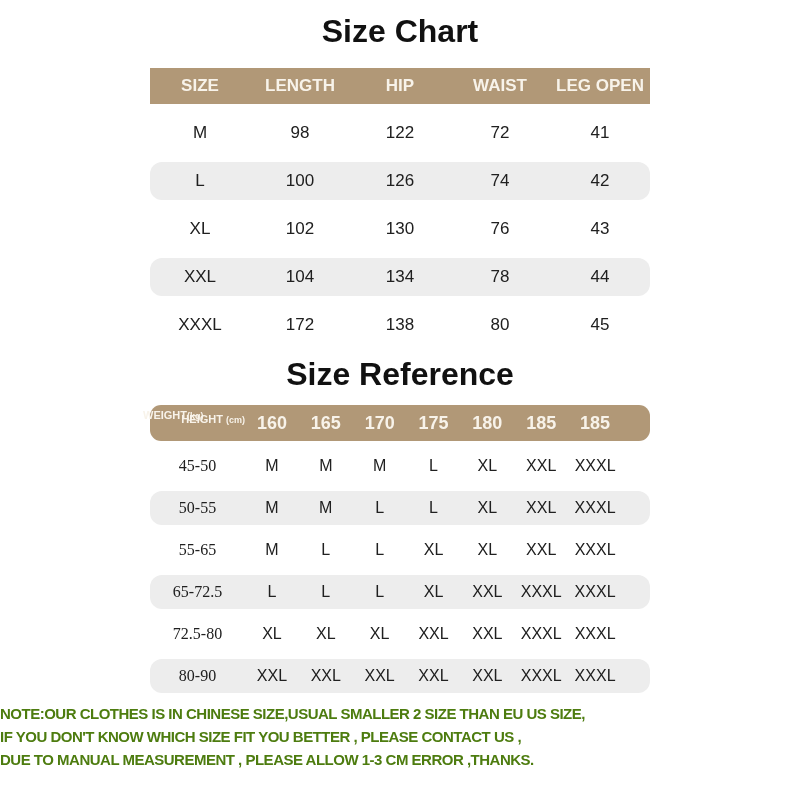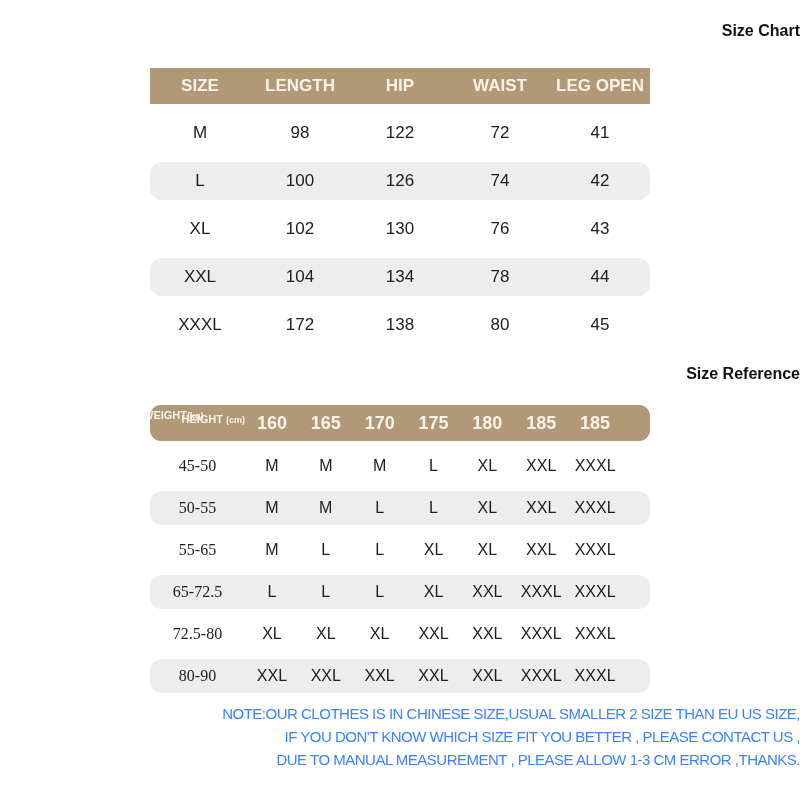--- a/index.html
+++ b/index.html
@@ -6,22 +6,22 @@
   html, body { background: #ffffff; }
   body {
     width: 800px; height: 800px;
     font-family: "Liberation Sans", "DejaVu Sans", sans-serif;
     color: #202020;
     overflow: hidden;
   }
   .page { width: 800px; height: 800px; position: relative; }
 
   .section-title {
-    text-align: right;
-    font-size: 16px;
+    text-align: center;
+    font-size: 32px;
     font-weight: 700;
     color: #111111;
     line-height: 34px;
   }
   .title-1 { padding-top: 14px; }
   .title-2 { margin-top: 13px; }
 
   .tbl { width: 500px; margin: 0 auto; }
 
   
@@ -78,24 +78,24 @@
   }
   .corner-weight {
     position: absolute; bottom: 16px; left: -7px;
     font-size: 11px; font-weight: 600; white-space: nowrap;
   }
   .unit { font-size: 9px; }
 
   
   .note {
     margin-top: 9px;
-    text-align: right;
-    color: #3b82f6;
+    text-align: left;
+    color: #4d7c0f;
     font-size: 15px;
-    font-weight: 400;
+    font-weight: 700;
     letter-spacing: -0.5px;
     line-height: 23px;
   }
 </style>
 </head>
 <body>
 
 <div class="page">
 
   <div class="section-title title-1">Size Chart</div>

